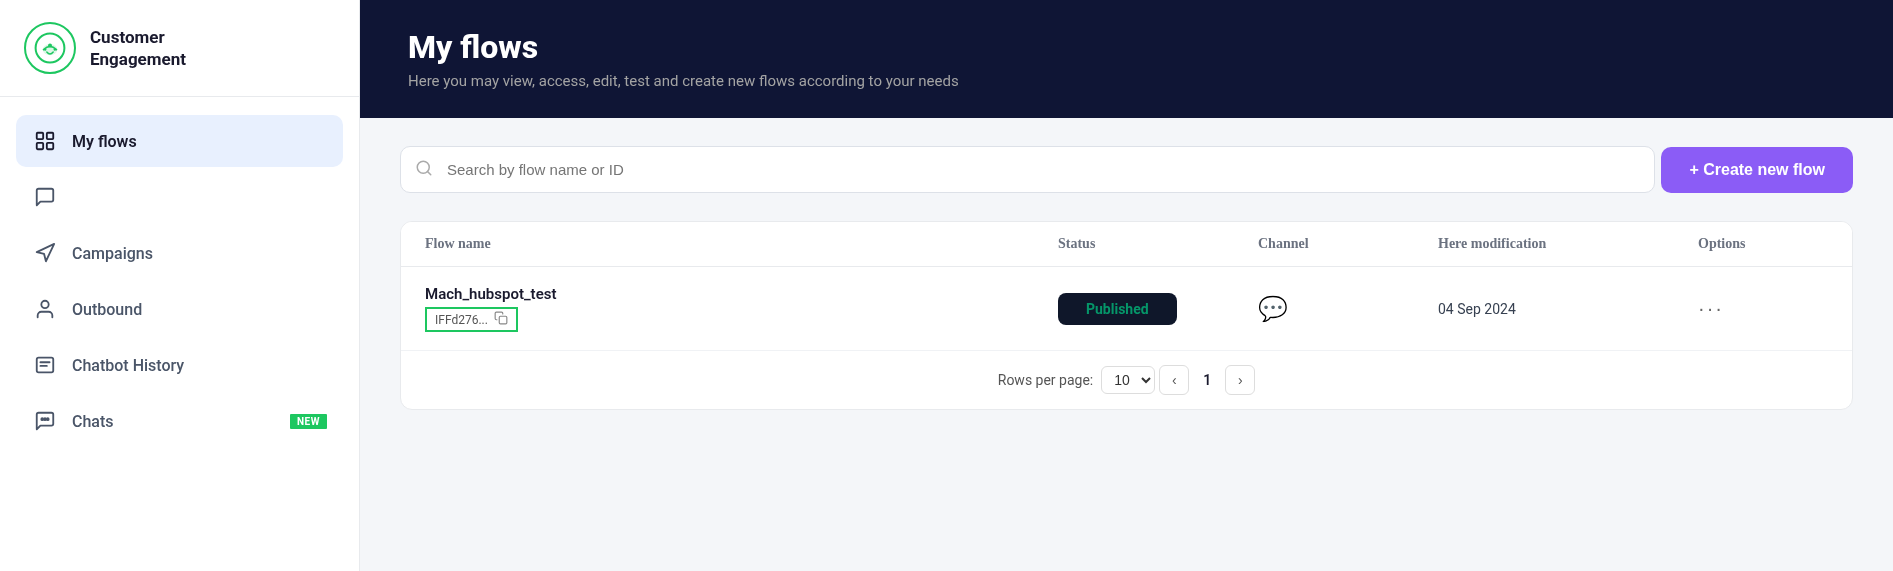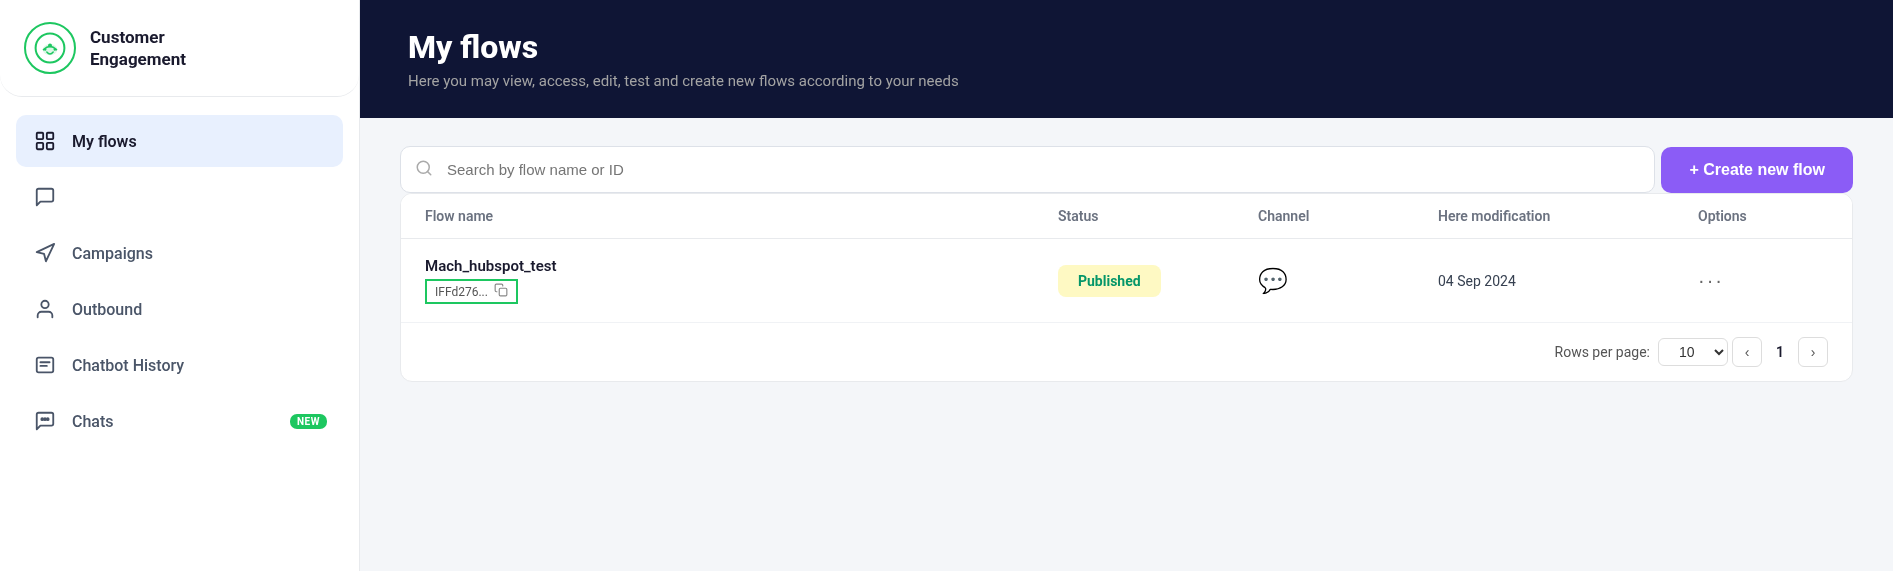--- a/index.html
+++ b/index.html
@@ -14,21 +14,20 @@
       flex-direction: column;
       border-right: 1px solid #e8eaed;
       height: 100%;
     }
     .sidebar-logo {
       display: flex;
       align-items: center;
       gap: 14px;
       padding: 22px 24px 22px 24px;
       border-bottom: 1px solid #e8eaed;
-      border-radius: 22px;
     }
     .logo-icon {
       width: 52px;
       height: 52px;
       border-radius: 50%;
       background: #fff;
       border: 2.5px solid #1dc760;
       display: flex;
       align-items: center;
       justify-content: center;
@@ -54,21 +53,21 @@
     .nav-item.active { background: #e8f0fe; color: #1a1a2e; font-weight: 600; }
     .nav-item .nav-icon { width: 26px; height: 26px; display: flex; align-items: center; justify-content: center; flex-shrink: 0; }
     .nav-item .nav-icon svg { width: 22px; height: 22px; }
     .nav-label { flex: 1; }
     .nav-badge {
       background: #1dc760;
       color: #fff;
       font-size: 10px;
       font-weight: 700;
       padding: 2px 7px;
-      border-radius: 7px;
+      border-radius: 1px;
       letter-spacing: 0.5px;
     }
 
     
     .main { flex: 1; display: flex; flex-direction: column; overflow: hidden; position: relative; }
 
     
     .header-banner {
       background: #0f1535;
       padding: 28px 48px 28px 48px;
@@ -83,20 +82,21 @@
       padding: 28px 40px 20px 40px;
       background: #f4f6f9;
       overflow: auto;
     }
 
     
     .toolbar {
       display: flex;
       align-items: center;
       gap: 6px;
+      margin-bottom: 28px;
     }
     .search-box {
       flex: 1;
       position: relative;
     }
     .search-box input {
       width: 100%;
       padding: 14px 18px 14px 46px;
       border: 1.5px solid #dde1e8;
       border-radius: 10px;
@@ -136,20 +136,21 @@
     }
     .table-header {
       display: grid;
       grid-template-columns: 1fr 200px 180px 260px 130px;
       padding: 14px 24px;
       background: #fff;
       border-bottom: 1.5px solid #e8eaed;
       font-size: 14px;
       font-weight: 600;
       color: #6b7280;
+      font-family: Liberation Serif, serif;
     }
     .table-row {
       display: grid;
       grid-template-columns: 1fr 200px 180px 260px 130px;
       padding: 18px 24px;
       align-items: center;
       border-bottom: 1px solid #f0f2f5;
     }
     .flow-name-cell { display: flex; flex-direction: column; gap: 4px; }
     .flow-name { font-size: 15px; font-weight: 600; color: #1a1a2e; }
@@ -162,53 +163,53 @@
       padding: 2px 8px;
       font-size: 12px;
       color: #555;
       width: fit-content;
       background: #fff;
     }
     .copy-icon { color: #888; cursor: pointer; }
 
     .status-badge {
       display: inline-block;
-      background: #fef9c3;
+      background: #0f172a;
       color: #059669;
       font-size: 14px;
       font-weight: 700;
-      padding: 8px 20px;
+      padding: 8px 28px;
       border-radius: 8px;
     }
     .channel-icon { font-size: 24px; }
     .last-mod { font-size: 14px; color: #374151; }
     .options-btn {
       background: none;
       border: none;
       cursor: pointer;
       font-size: 20px;
       color: #666;
       letter-spacing: 2px;
     }
 
     
     .pagination-area {
       display: flex;
-      justify-content: flex-end;
+      justify-content: center;
       align-items: center;
       padding: 14px 24px;
       gap: 4px;
       font-size: 14px;
       color: #555;
     }
     .rows-per-page { display: flex; align-items: center; gap: 8px; }
     .rows-select {
       border: 1px solid #ddd;
       border-radius: 6px;
-      padding: 4px 16px;
+      padding: 4px 8px;
       font-size: 14px;
       color: #333;
       background: #fff;
     }
     .page-nav { display: flex; align-items: center; gap: 8px; }
     .page-nav button {
       background: none;
       border: 1px solid #ddd;
       border-radius: 6px;
       width: 30px;

